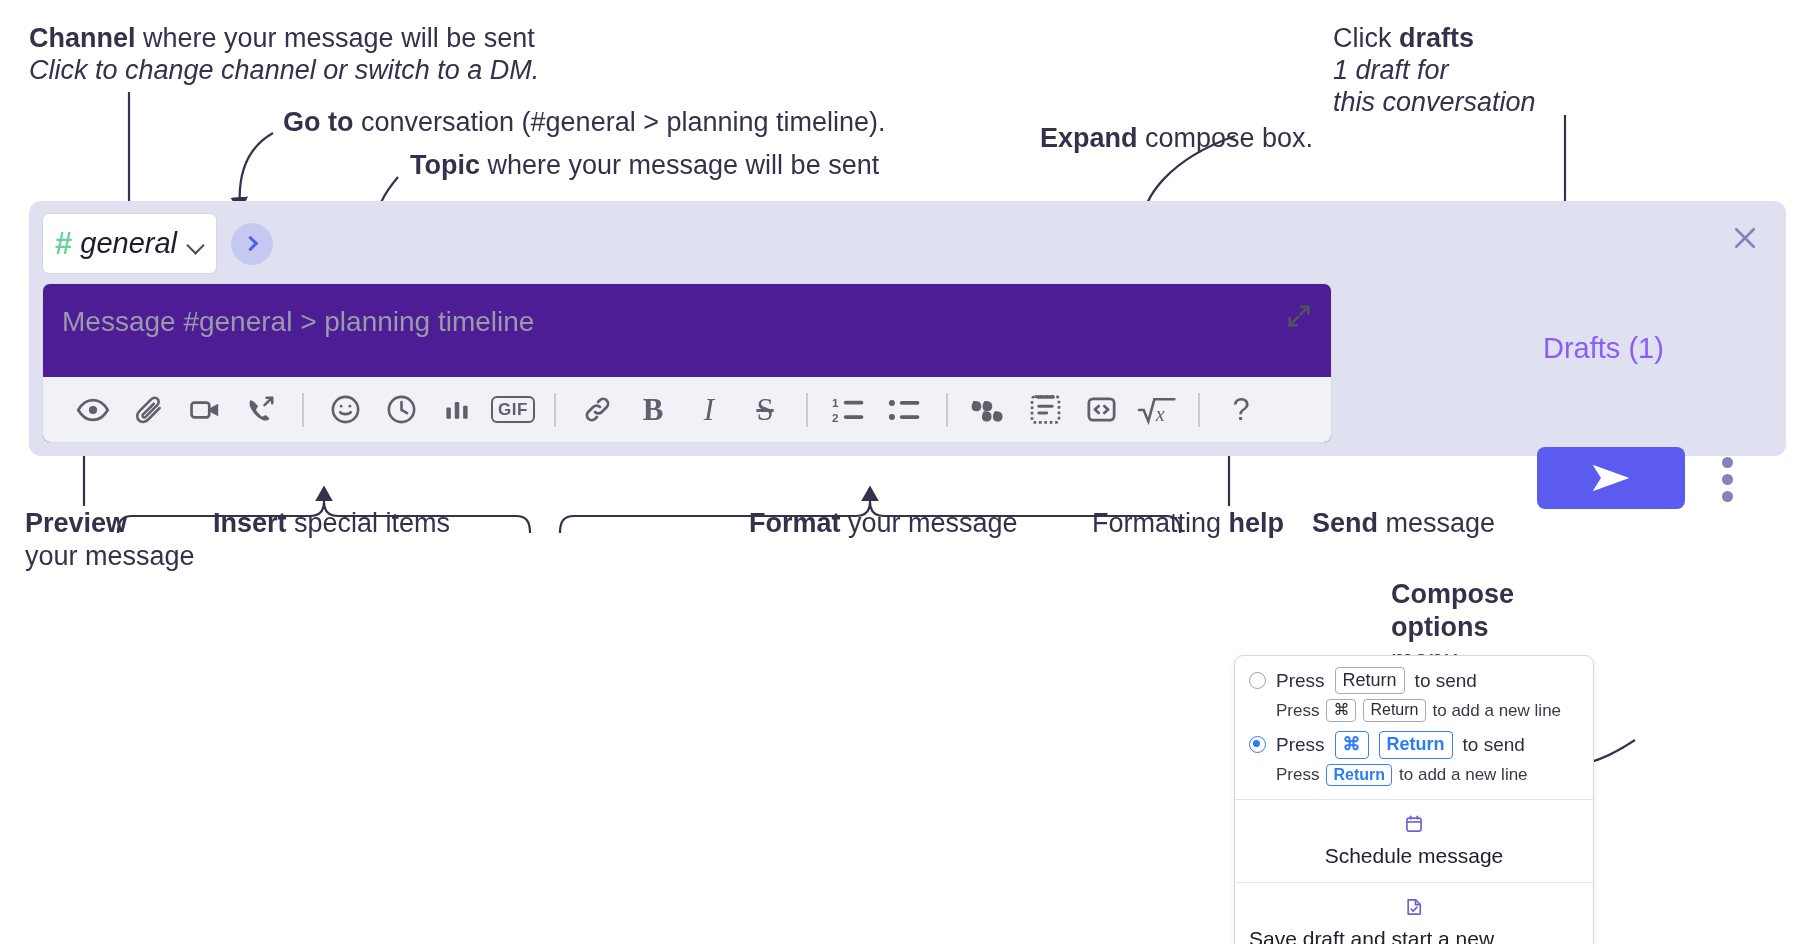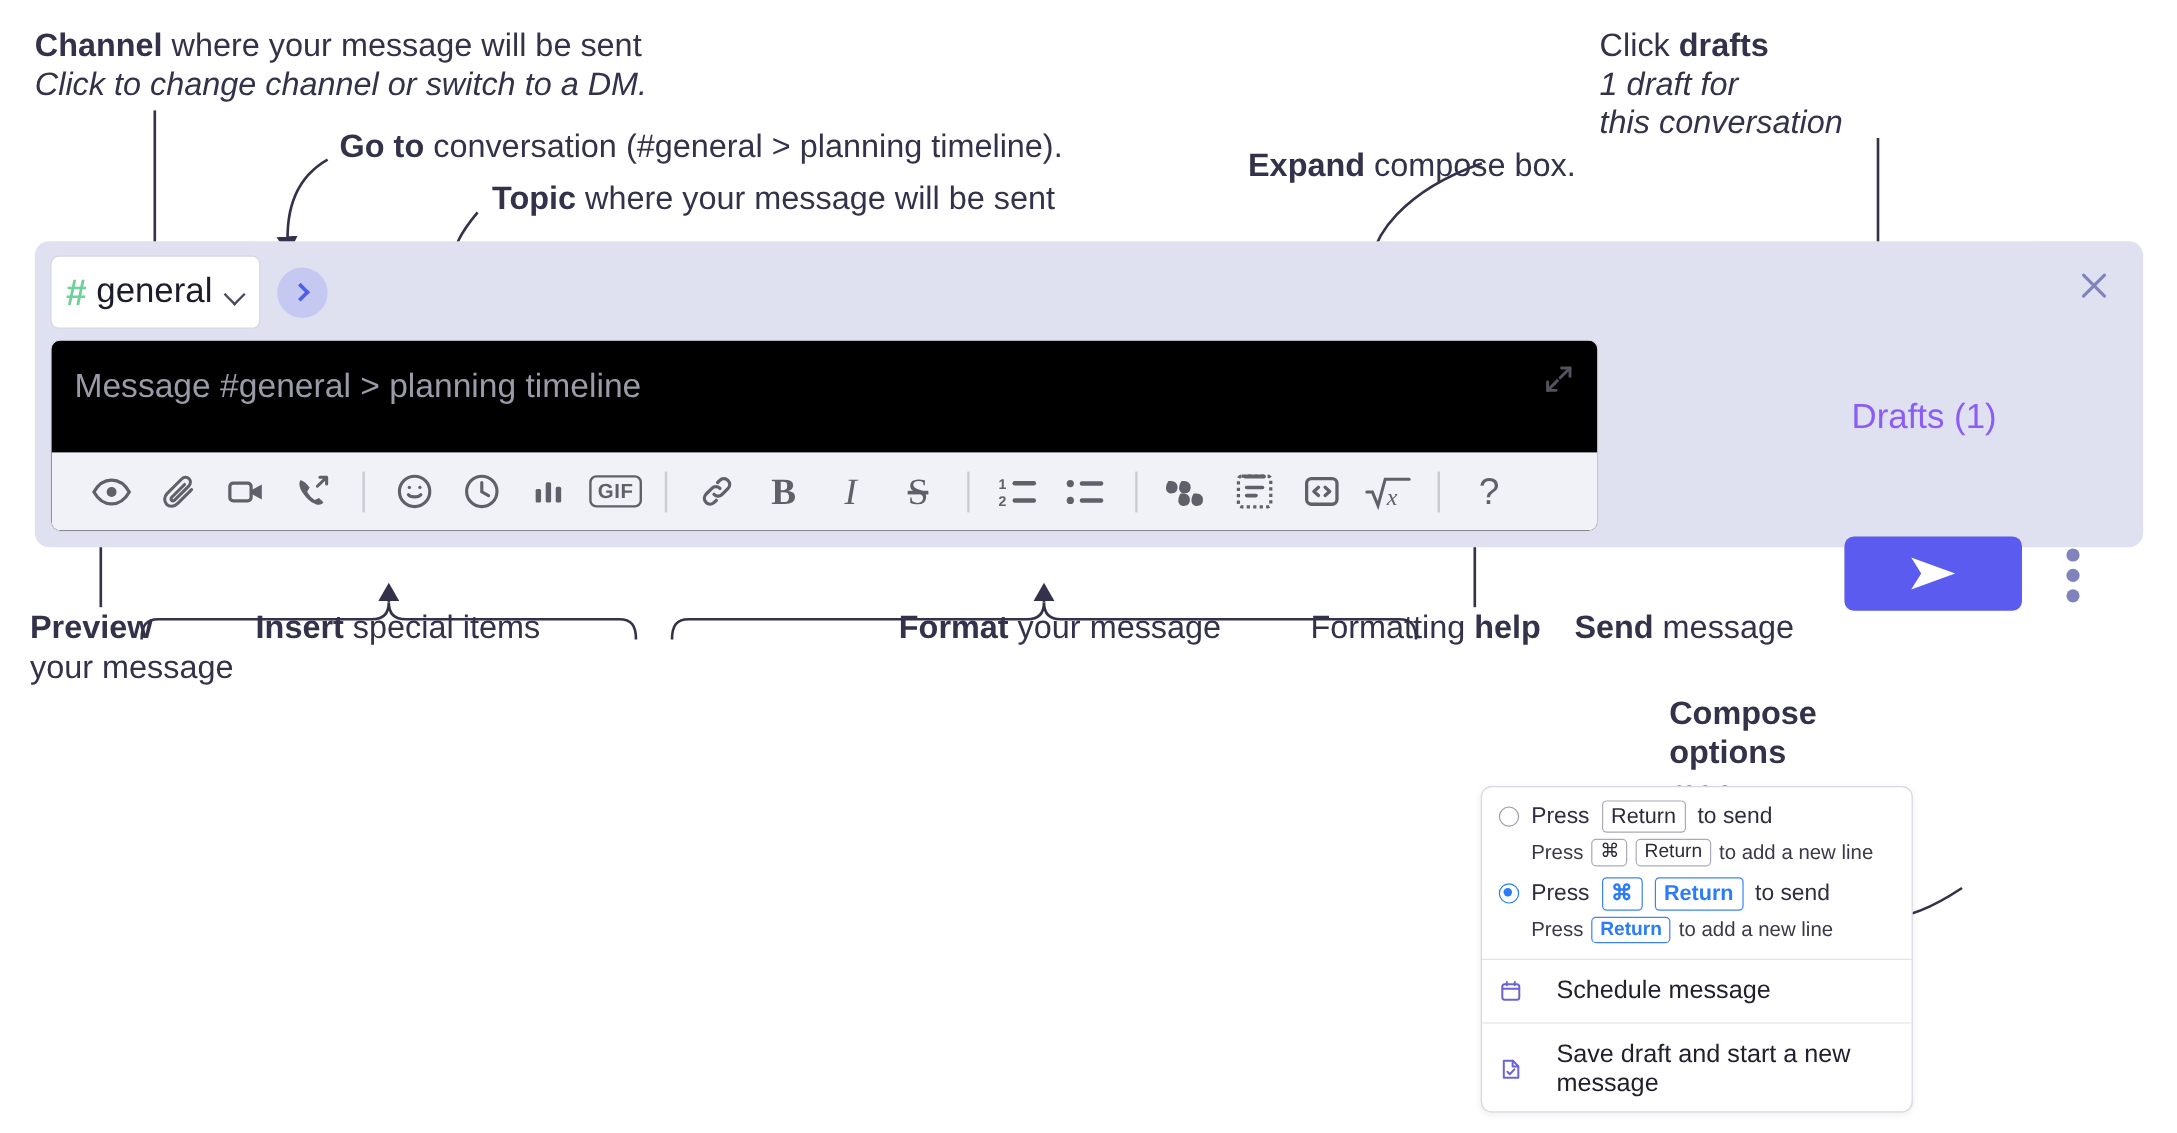--- a/index.html
+++ b/index.html
@@ -47,21 +47,21 @@
     border-radius:7px;
     display:flex; align-items:center;
     padding:0 12px;
     gap:8px;
     cursor:pointer;
   }
   #channel-select .hash {
     font-size:31px; font-weight:700; color:#6fd19a; line-height:1;
   }
   #channel-select .cname {
-    font-size:29px; color:#1d1c2b; flex:1;
+    font-size:29px; color:#1d1c2b; flex:1;font-style:italic;
   }
   .chev {
     width:16px; height:10px; position:relative; flex:none;
   }
   .chev:before {
     content:""; position:absolute; left:1px; top:0;
     width:11px; height:11px;
     border-right:2.4px solid #4a4a5e;
     border-bottom:2.4px solid #4a4a5e;
     transform:rotate(45deg);
@@ -93,21 +93,21 @@
   }
   #topic-clear {
     width:46px; height:46px; flex:none;
     display:flex;align-items:center;justify-content:center;
     cursor:pointer;
   }
   
   #message-area {
     position:absolute; left:0; top:70px;
     width:1290px; height:160px;
-    background:#000000;
+    background:#4c1d95;
     border:1px solid #d9dae6;
     border-radius:8px;
     overflow:hidden;
   }
   #message-placeholder {
     position:absolute; left:19px; top:22px;
     font-size:28px; color:#9a9aa8;
   }
   #expand-btn {
     position:absolute; right:12px; top:12px;
@@ -215,24 +215,25 @@
   }
   .kc.blue { border-color:#3b82f6; color:#2b7cf6; font-weight:700; }
   .sub-row {
     padding:2px 14px 6px 41px;
     font-size:17px; color:#3a3947;
     display:flex; align-items:center; gap:7px;
   }
   .sub-row .kc { font-size:16px; padding:0px 6px; }
   .menu-sep { height:1px; background:#e3e3ec; margin:7px 0; }
   .menu-item {
-    display:flex; align-items:center; gap:28px;
+    display:flex; align-items:center; gap:10px;
     padding:7px 14px;
     font-size:21px; color:#20202e;
     cursor:pointer;
+    flex-direction:column;
   }
   .menu-item svg { flex:none; }
 
   
   #lines { position:absolute; left:0; top:0; width:1814px; height:944px; pointer-events:none; }
 </style>
 </head>
 <body>
 
 <svg id="lines">

